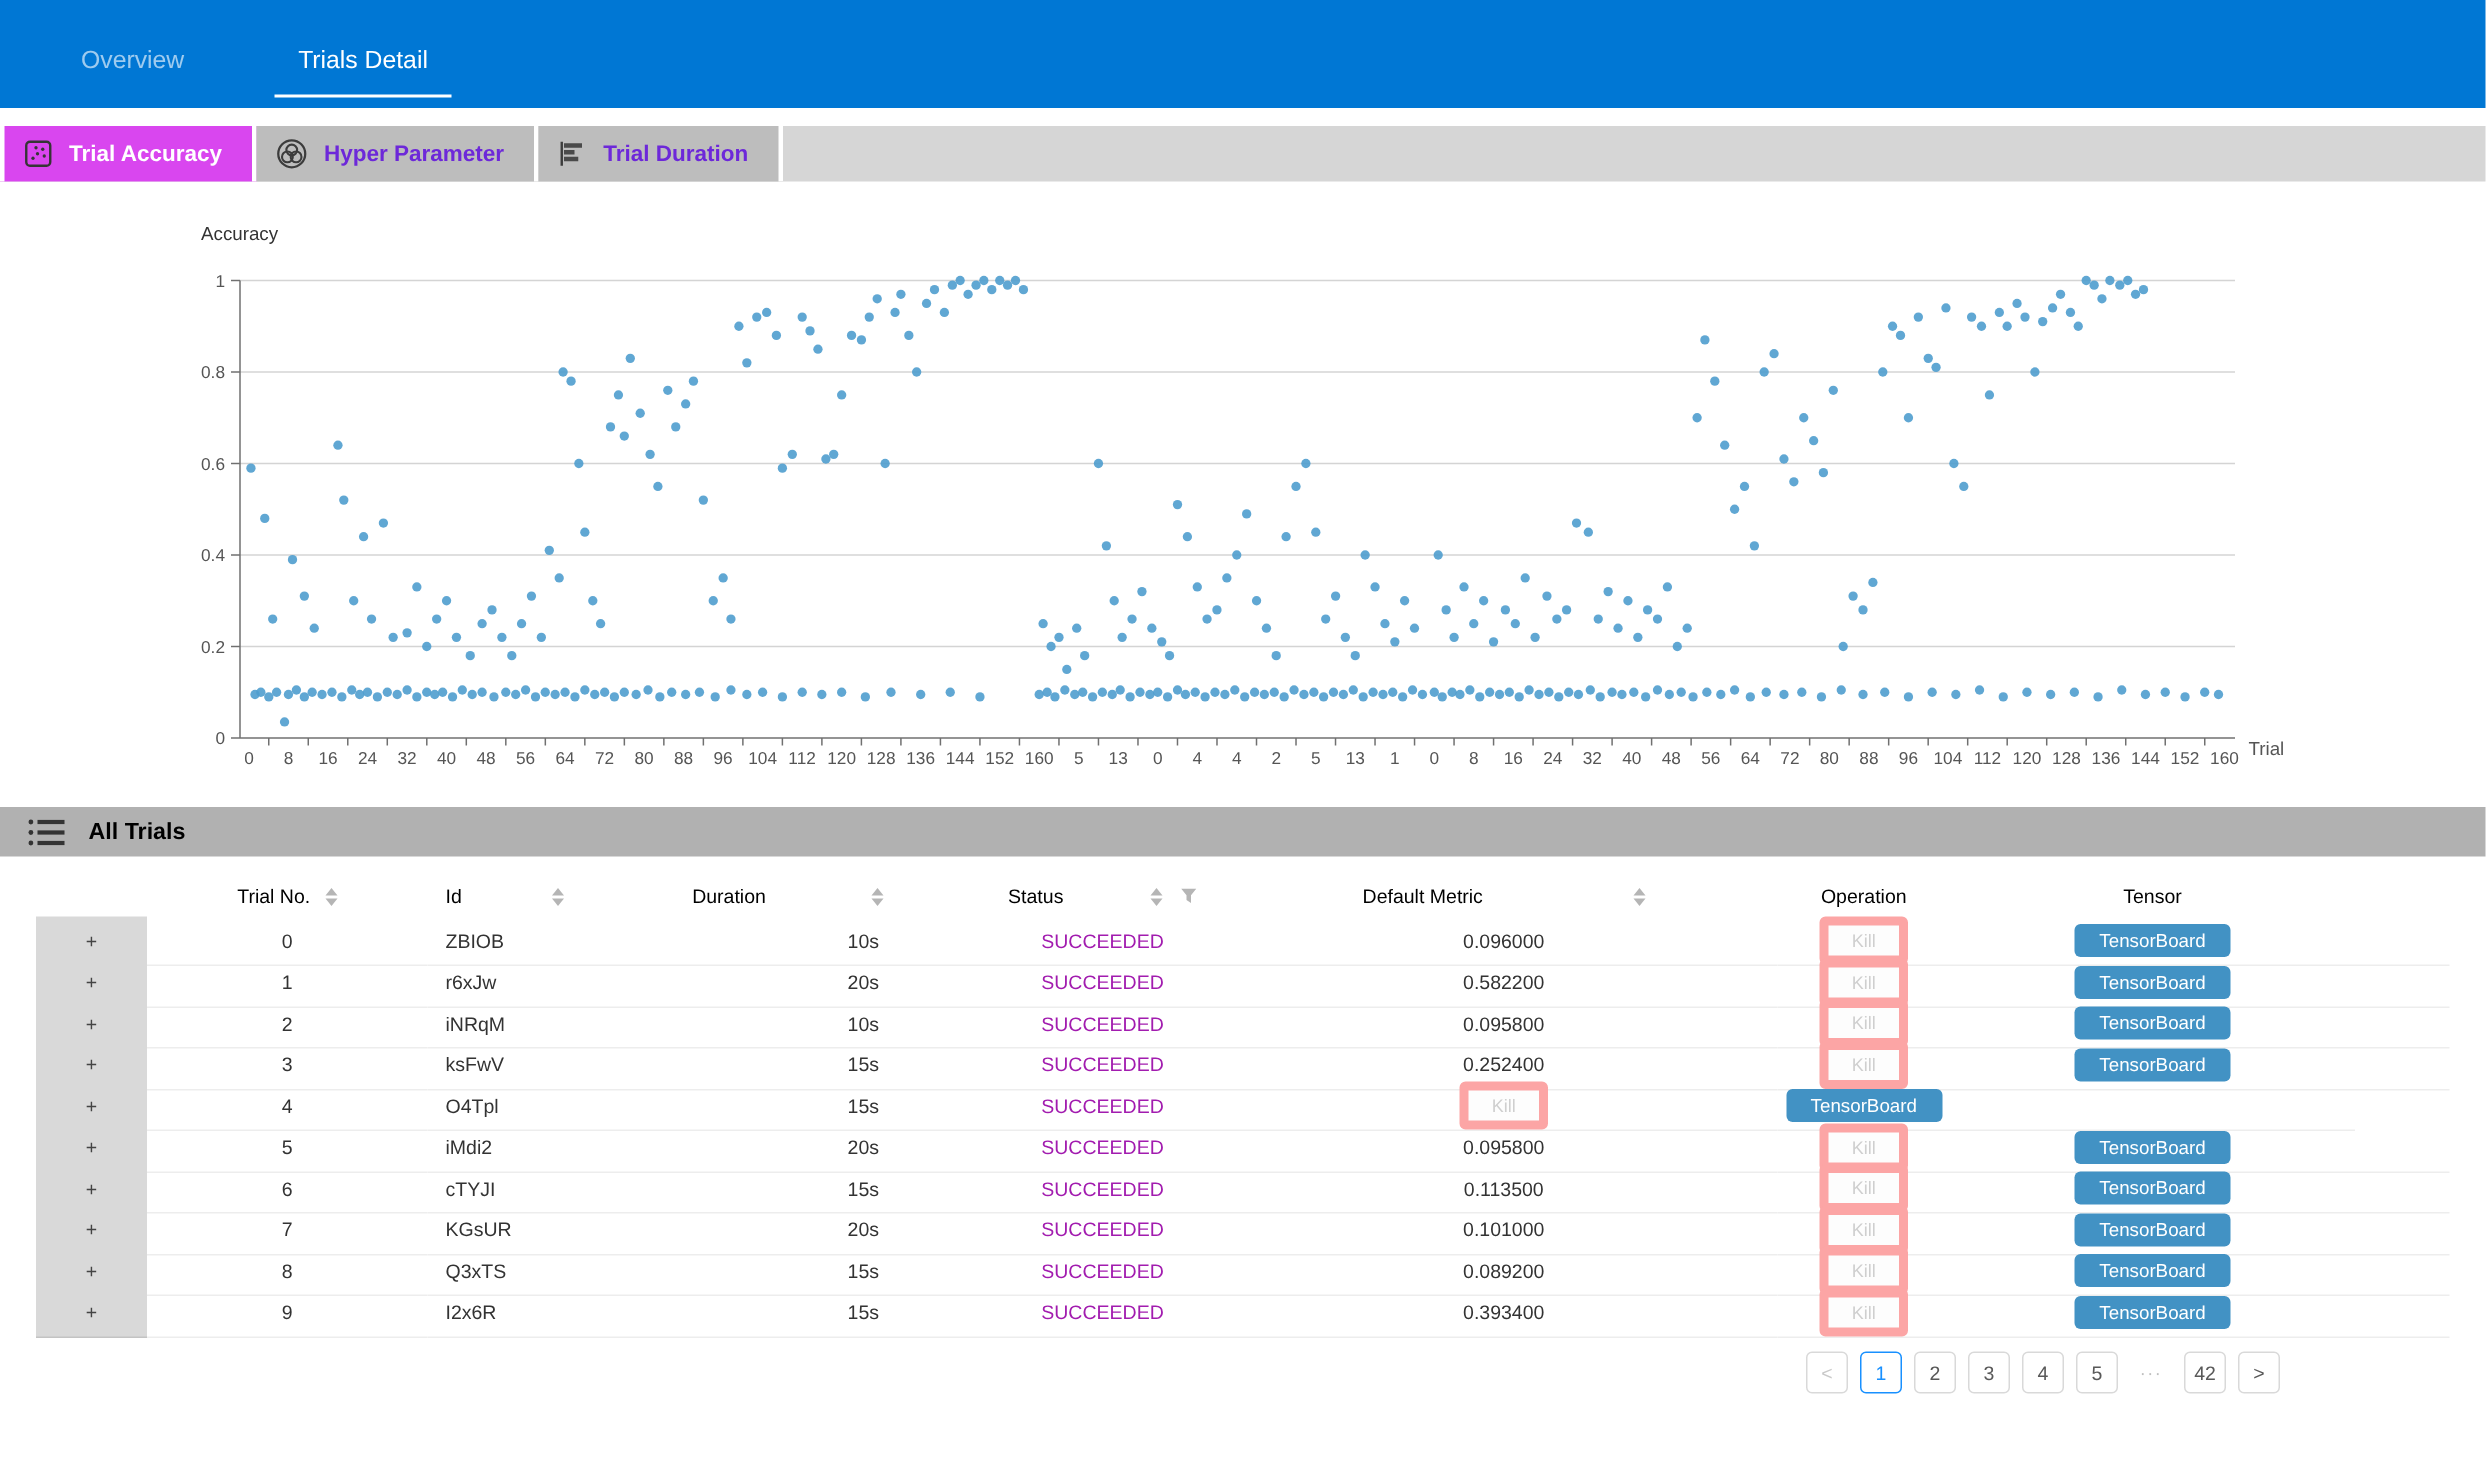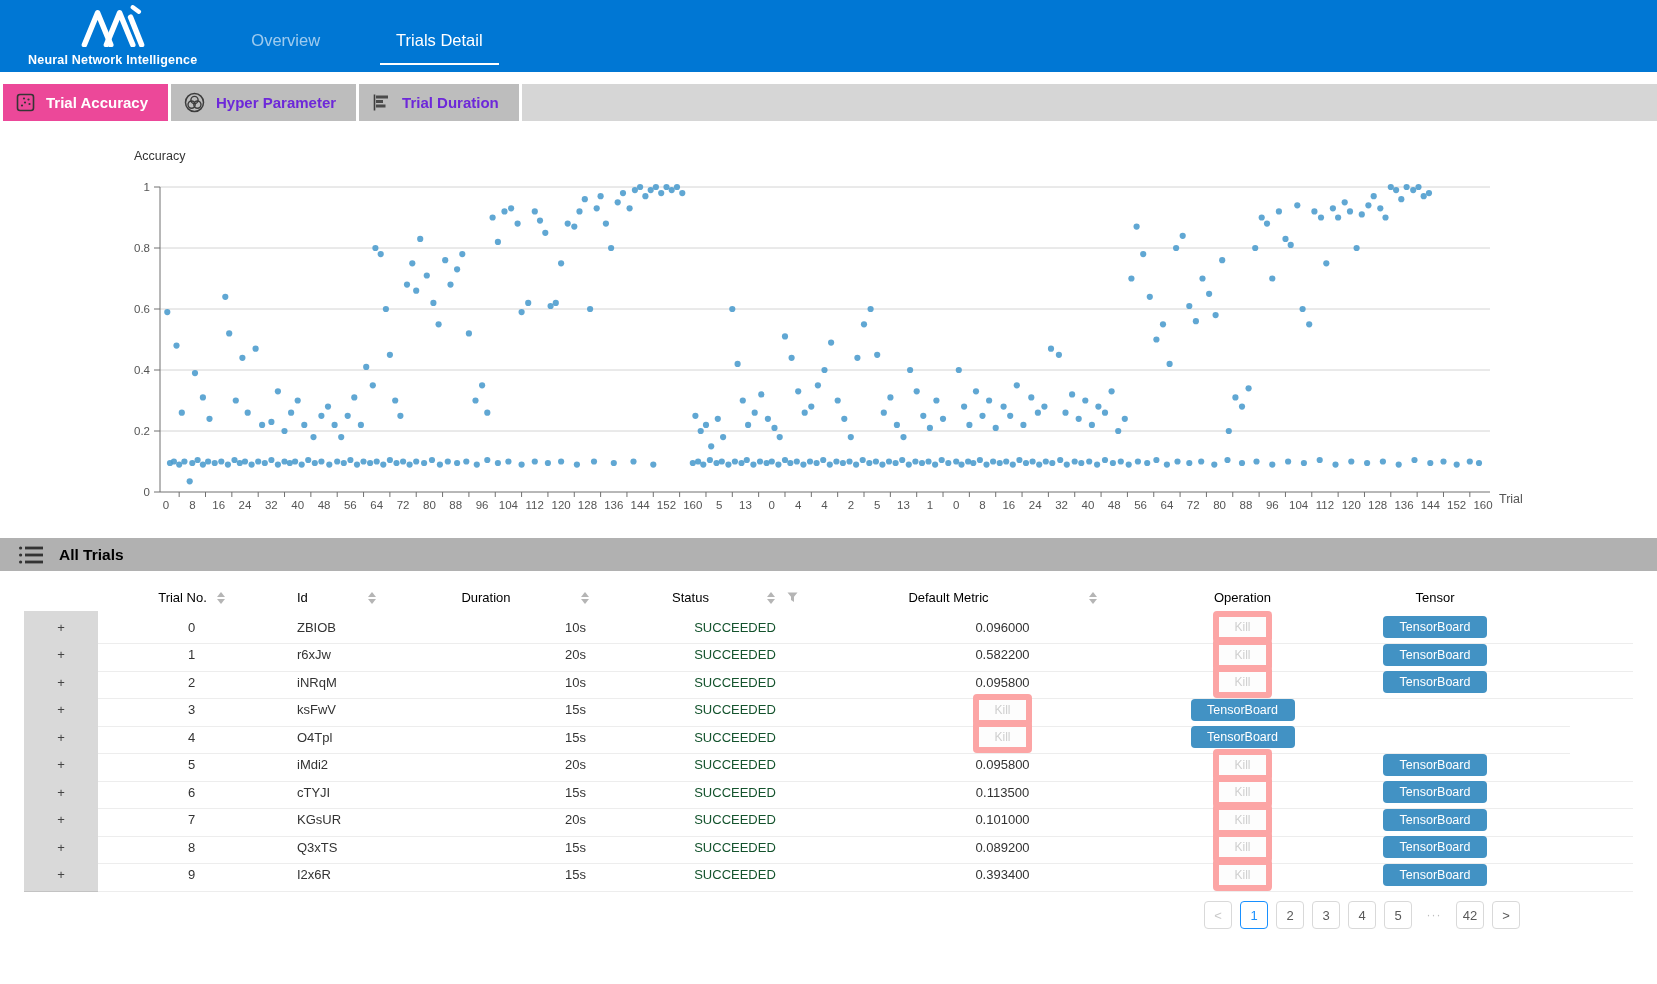--- a/index.html
+++ b/index.html
@@ -18,21 +18,21 @@
     padding:12px 10px 0 10px; font-size:16.5px; cursor:pointer; }
   .nav-item .nav-label { padding-bottom:4px; }
   .nav-item.inactive .nav-label { color:rgba(255,255,255,0.62); }
   .nav-item.active .nav-label { color:#ffffff; }
   .nav-underline { position:absolute; left:-6px; right:-6px; bottom:7px; height:2px; background:#ffffff; }
   
   .tabstrip { position:absolute; top:84px; left:0; width:1657px; height:37px; background:#d6d6d6; display:flex; }
   .tab { display:flex; align-items:center; gap:11px; padding:0 20px 0 13px;
     border-right:3px solid #ffffff; cursor:pointer; font-size:15px; font-weight:600; }
   .tab:first-child { border-left:3px solid #ffffff; }
-  .tab.selected { background:#ec4899; color:#ffffff; }
+  .tab.selected { background:#d946ef; color:#ffffff; }
   .tab.unselected { background:#bdbdbd; color:#6d28d9; }
   .tab svg { display:block; }
   
   .chart-wrap { position:absolute; top:140px; left:0; width:1657px; height:380px; }
   .chart-ylabel { position:absolute; left:134px; top:9px; font-size:12.5px; color:#333; }
   .chart-xlabel { position:absolute; left:1499px; top:352px; font-size:12.5px; color:#555; }
   
   .alltrials { position:absolute; top:538px; left:0; width:1657px; height:33px; background:#b1b1b1;
     display:flex; align-items:center; }
   .alltrials svg { margin-left:18px; display:block; }
@@ -50,48 +50,37 @@
   .caret-down { width:0; height:0; border-left:4px solid transparent; border-right:4px solid transparent;
     border-top:5px solid #b5b5b5; }
   .filter-ic { margin-left:2px; cursor:pointer; display:inline-flex; }
   .trow { height:27.5px; font-size:13px; color:#333; }
   .tcell { height:100%; display:flex; align-items:center; justify-content:center;
     border-bottom:1px solid #ededed; }
   .tcell.idc { justify-content:flex-start; padding-left:12px; }
   .tcell.durc { justify-content:flex-end; padding-right:64px; }
   .tcell.expander { background:#d9d9d9; border-bottom:1px solid #c3c3c3; cursor:pointer; }
   .plus { font-size:13px; color:#444; line-height:1; }
-  .status-succeeded { color:#14532d; }
+  .status-succeeded { color:#a21caf; }
   .kill-btn { font-family:inherit; font-size:12px; color:#cfcfcf; background:#fdfdfd;
     border:6px solid #fca5a5; border-radius:4px; padding:3px 15px; cursor:not-allowed; }
   .tb-btn { font-family:inherit; font-size:12.5px; color:#ffffff; background:#4292c4;
     border:none; border-radius:4px; padding:4px 0; width:104px; cursor:pointer; }
   
   .pagination { position:absolute; top:901px; right:137px; display:flex; gap:8px; }
   .pg-item { min-width:28px; height:28px; display:flex; align-items:center; justify-content:center;
     border:1px solid #d9d9d9; border-radius:4px; background:#fff; font-size:13px; color:#595959; cursor:pointer; }
   .pg-item.active { border-color:#1890ff; color:#1890ff; }
   .pg-item.prev { color:#c9c9c9; }
   .pg-item.ellipsis { border:none; color:#bfbfbf; letter-spacing:1px; font-size:12px; }
 </style>
 </head>
 <body>
 
 <div class="header">
-  <div class="brand">
-    <span>
-      <svg width="66" height="42" viewBox="0 0 120 76" fill="none">
-        <path d="M8 72 L32 14 L56 72" stroke="#fff" stroke-width="10" stroke-linecap="round" stroke-linejoin="round" fill="none"></path>
-        <path d="M48 72 L72 14 L96 72" stroke="#fff" stroke-width="10" stroke-linecap="round" stroke-linejoin="round" fill="none"></path>
-        <path d="M92 22 L112 72" stroke="#fff" stroke-width="10" stroke-linecap="round" fill="none"></path>
-        <path d="M96 4 L107 12" stroke="#fff" stroke-width="8" stroke-linecap="round" fill="none"></path>
-      </svg>
-    </span>
-    <span class="brand-caption">Neural Network Intelligence</span>
-  </div>
   <div class="nav">
     <div class="nav-item inactive">
       <span class="nav-label">Overview</span>
     </div>
     <div class="nav-item active">
       <span class="nav-label">Trials Detail</span>
       <div class="nav-underline"></div>
     </div>
   </div>
 </div>
@@ -733,20 +722,21 @@
         <div class="tcell"></div>
       </div>
       <div class="trow">
         <div class="tcell expander">
           <span class="plus">+</span>
         </div>
         <div class="tcell">3</div>
         <div class="tcell idc">ksFwV</div>
         <div class="tcell durc">15s</div>
         <div class="tcell status-succeeded">SUCCEEDED</div>
+        <div class="tcell">0.252400</div>
         <div class="tcell">
           <button class="kill-btn" disabled="">Kill</button>
         </div>
         <div class="tcell">
           <button class="tb-btn">TensorBoard</button>
         </div>
         <div class="tcell"></div>
       </div>
       <div class="trow">
         <div class="tcell expander">

